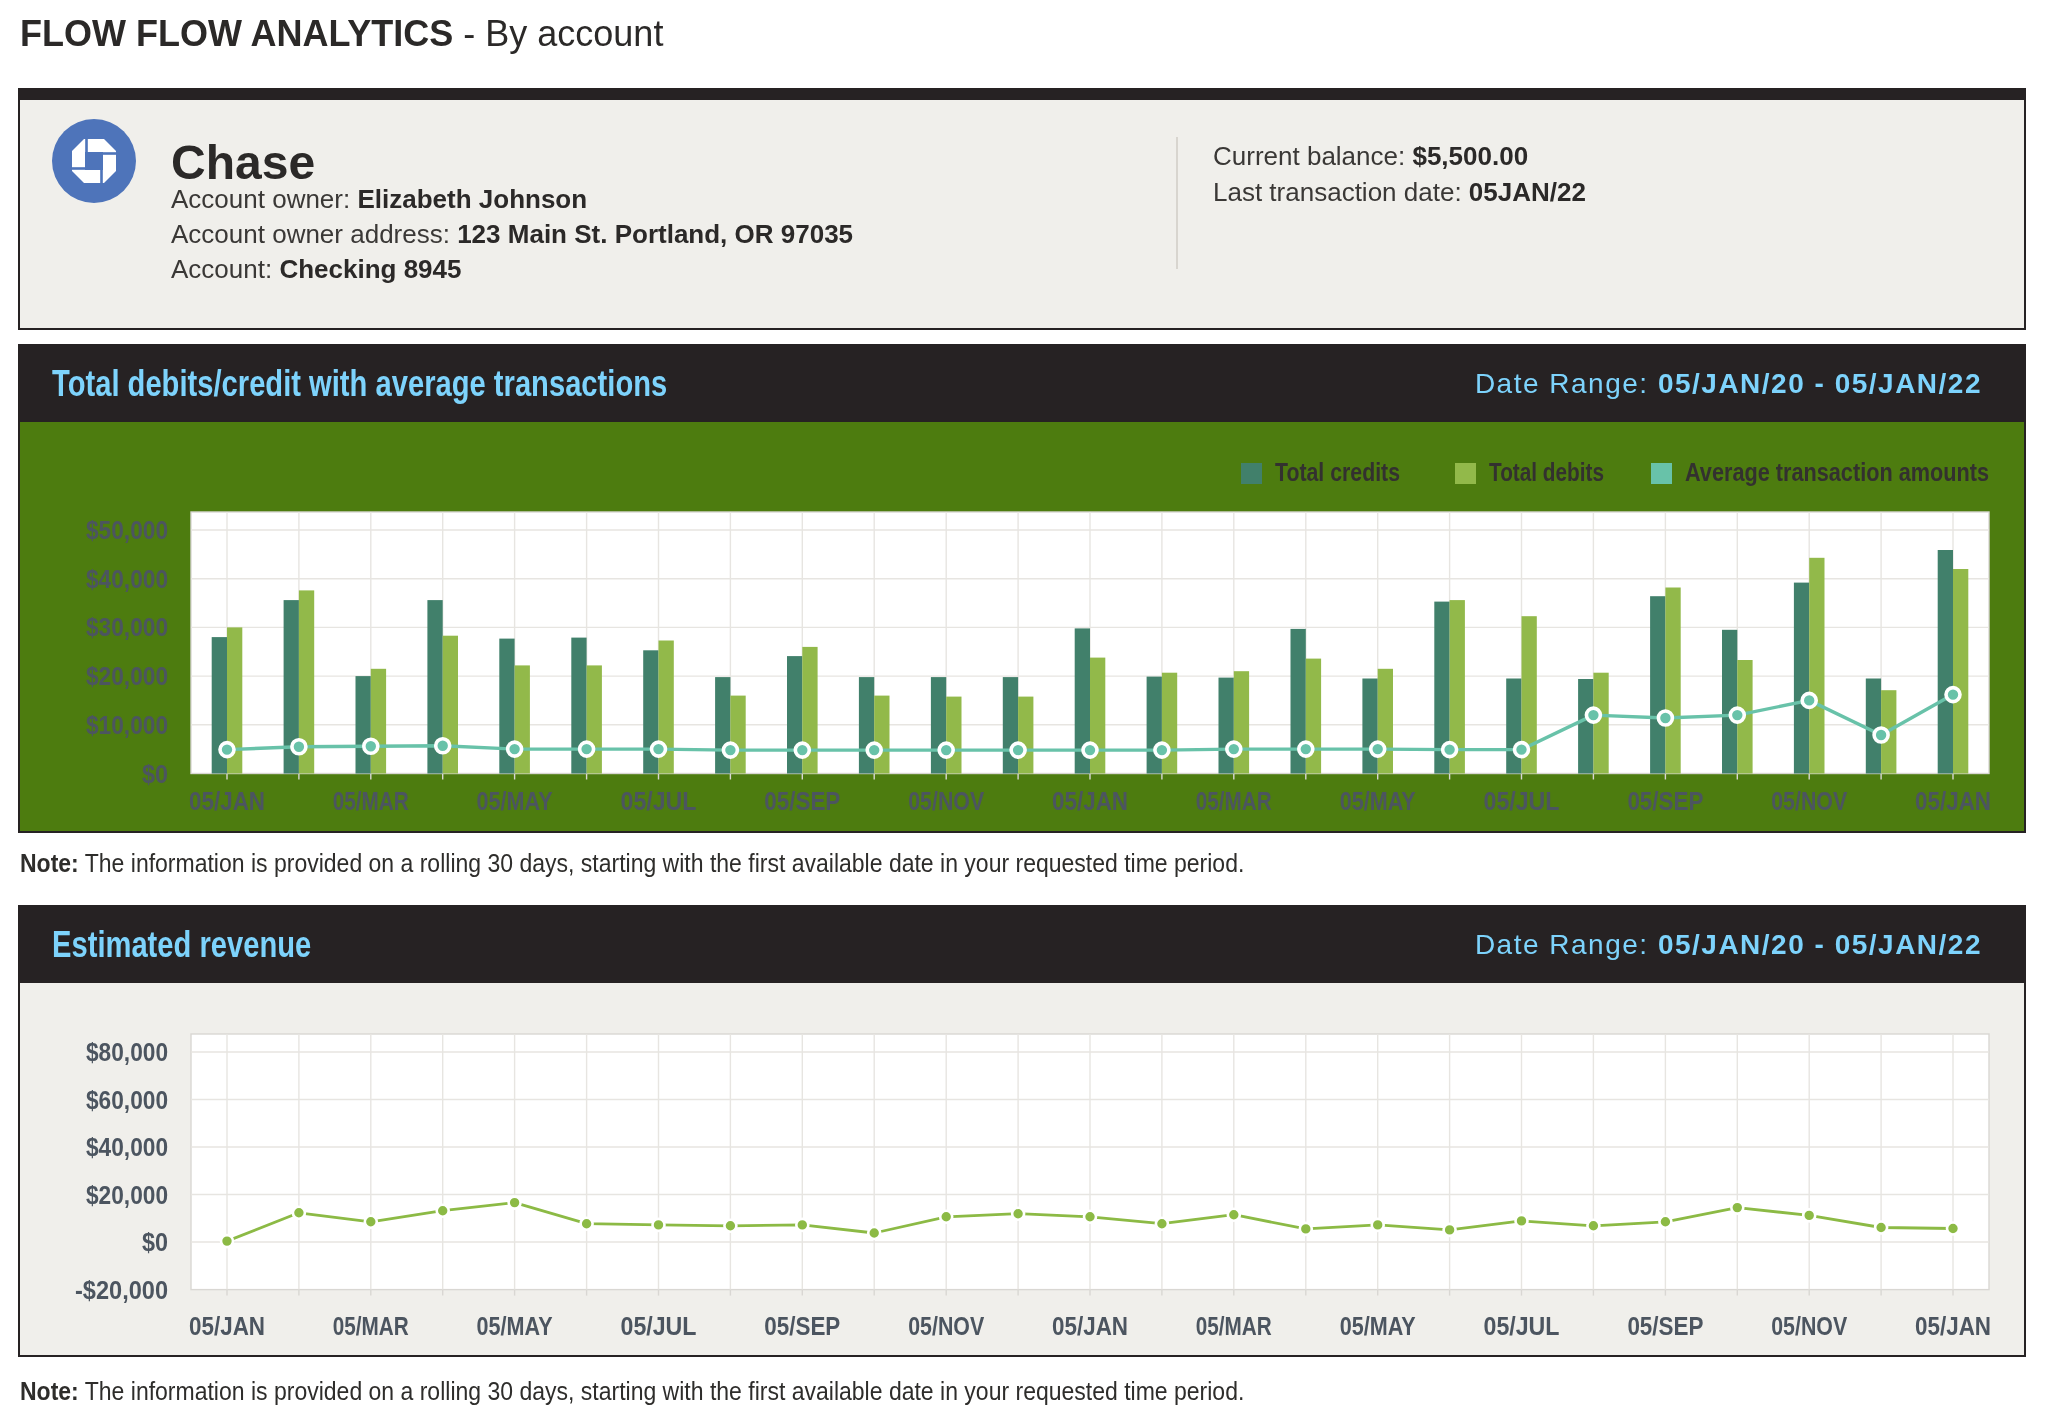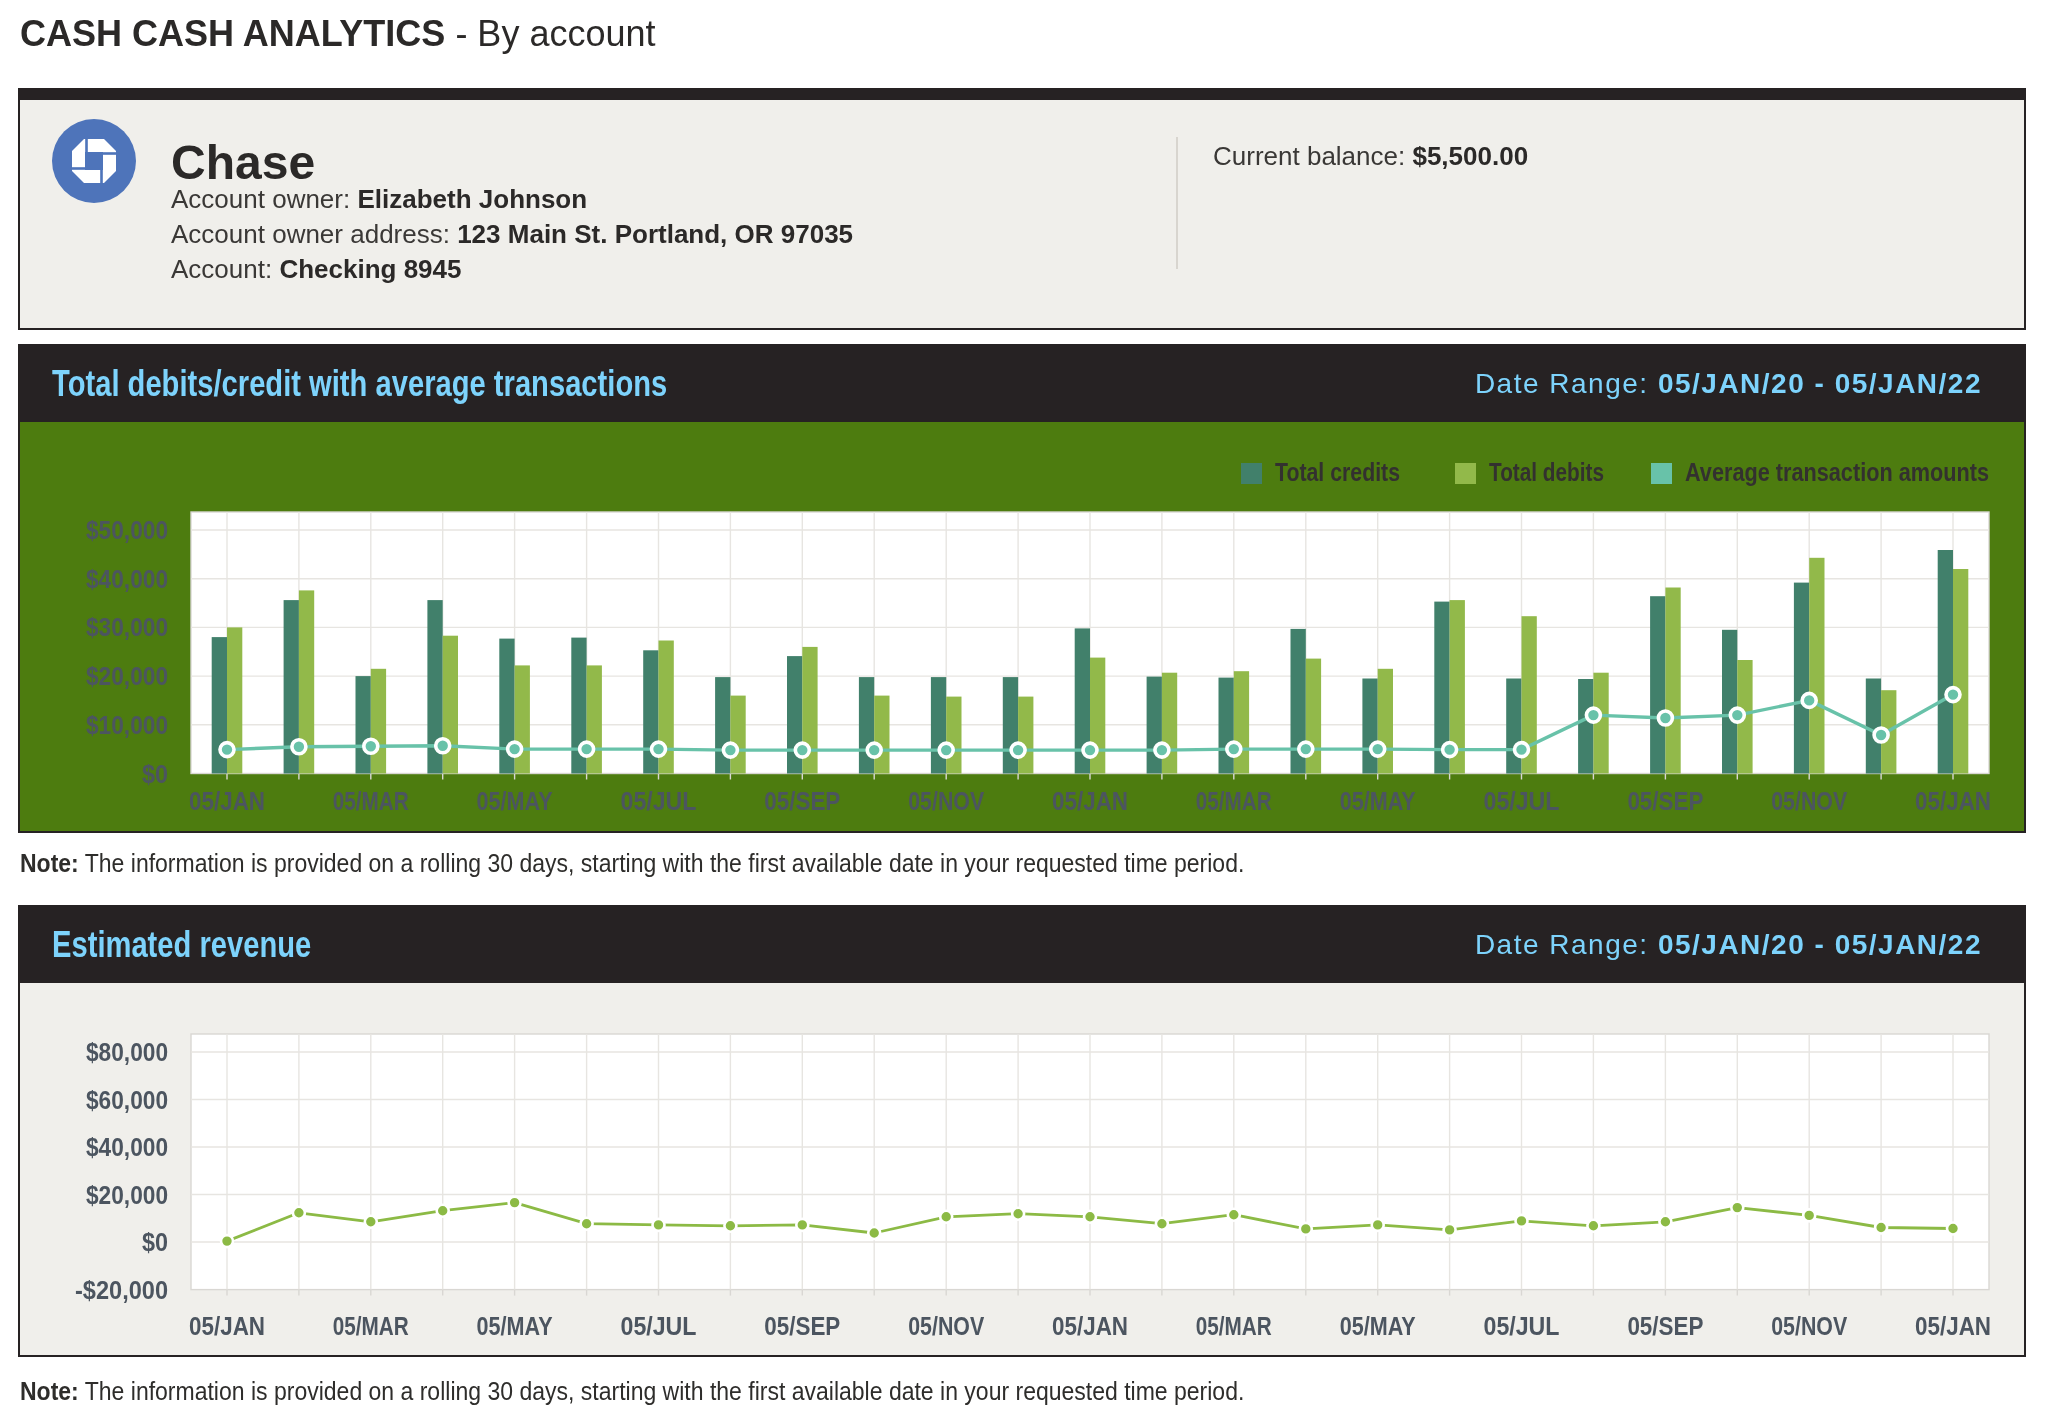--- a/index.html
+++ b/index.html
@@ -16,21 +16,21 @@
 .rline b { color:#2b2928; }
 .chart { left:18px; width:2008px; }
 .chead { position:absolute; left:0; top:0; width:100%; height:78px; background:#262223; color:#7dd3fc; }
 .chead .t { position:absolute; left:34px; top:19px; font-size:36px; font-weight:bold; transform:scaleX(0.81); transform-origin:left center; white-space:nowrap; }
 .chead .d { position:absolute; right:44px; top:24px; font-size:28px; font-weight:normal; letter-spacing:1.5px; transform-origin:right center; white-space:nowrap; }
 .chead .d b { font-weight:bold;margin-top:34px; }
 .cbody { position:absolute; left:0; top:78px; }
 .note { left:20px; font-size:25px; color:#2e2d2b; transform:scaleX(0.92); transform-origin:left top; white-space:nowrap; }
 </style></head>
 <body>
-<div class="abs title"><b>CASH CASH ANALYTICS</b> - By account</div>
+<div class="abs title"><b>FLOW FLOW ANALYTICS</b> - By account</div>
 
 <div class="abs box acct">
 <svg width="84" height="84" viewBox="0 0 84 84" style="position:absolute;left:32px;top:19px">
 <circle cx="42" cy="42" r="42" fill="#4e74ba"></circle>
 <g transform="translate(20,20)">
 <path d="M12 0 H32 L44 12 V32 L32 44 H12 L0 32 V12 Z" fill="#ffffff"></path>
 <g fill="#4e74ba">
 <rect x="13" y="13" width="18" height="18"></rect>
 <rect x="13.2" y="0" width="2.6" height="13"></rect>
 <rect x="31" y="13.2" width="13" height="2.6"></rect>
@@ -38,20 +38,21 @@
 <rect x="0" y="28.2" width="13" height="2.6"></rect>
 </g>
 </g>
 </svg>
 <div class="abs acct-name">Chase</div>
 <div class="abs acct-line" style="top:84px">Account owner: <b>Elizabeth Johnson</b></div>
 <div class="abs acct-line" style="top:119px">Account owner address: <b>123 Main St. Portland, OR 97035</b></div>
 <div class="abs acct-line" style="top:154px">Account: <b>Checking 8945</b></div>
 <div class="abs divider"></div>
 <div class="abs rline" style="top:41px">Current balance: <b>$5,500.00</b></div>
+<div class="abs rline" style="top:77px">Last transaction date: <b>05JAN/22</b></div>
 </div>
 
 <div class="abs chart" style="top:344px;height:491px">
 <div class="chead">
       <span class="t">Total debits/credit with average transactions</span>
       <span class="d">Date Range: <b>05/JAN/20 - 05/JAN/22</b></span>
     </div>
 <div class="cbody" style="width:2008px;height:411px;background:#4d7c0f;border:2px solid #262223;border-top:none">
 <svg width="2004" height="409" viewBox="0 0 2004 409" style="position:absolute;left:0;top:0">
         <rect x="1221" y="41" width="21" height="21" fill="#41806b"></rect>

